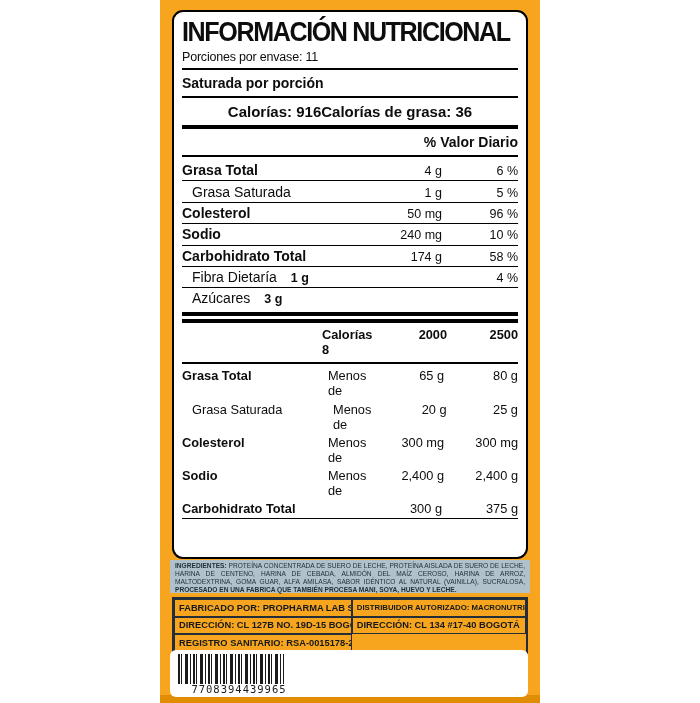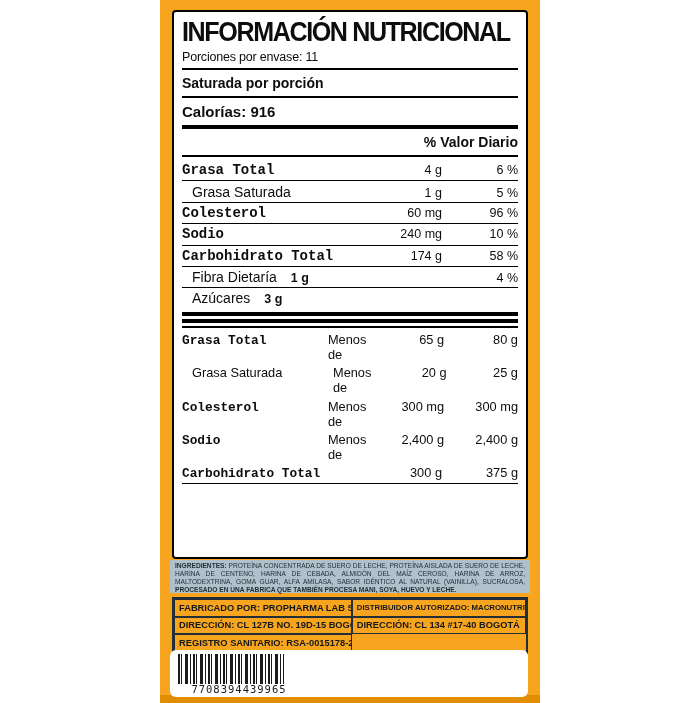--- a/index.html
+++ b/index.html
@@ -2,39 +2,39 @@
 <html><head>
 <meta charset="utf-8">
 <style>
   html,body{margin:0;padding:0;background:#fff;}
   .page{position:relative;width:700px;height:703px;background:#ffffff;overflow:hidden;
         font-family:"Liberation Sans", sans-serif;color:#0d0d0d;}
   .yellow-bg{position:absolute;left:160px;top:0;width:380px;height:703px;background:#f7a51e;}
   .bottom-strip{position:absolute;left:160px;top:695px;width:380px;height:8px;background:#e18d04;}
 
   .panel{position:absolute;left:172px;top:10px;width:356px;height:549px;background:#ffffff;
-         border:2px solid #000;border-radius:4px;box-sizing:border-box;padding:4px 8px 0 8px;overflow:hidden;}
+         border:2px solid #000;border-radius:11px;box-sizing:border-box;padding:4px 8px 0 8px;overflow:hidden;}
 
   .ttl{font-weight:bold;font-size:27px;letter-spacing:-1.5px;white-space:nowrap;
        transform:scaleX(0.93);transform-origin:left center;margin:1px 0 2px 0;}
   .serv{font-size:12.5px;line-height:15px;letter-spacing:-0.2px;}
   .s1{height:1px;background:#000;}
   .s2{height:2px;background:#000;margin:3px 0;}
   .s3{height:4px;background:#000;margin:3px 0;}
   .capp{font-weight:bold;font-size:14px;padding:2px 0;}
-  .calrow{display:flex;justify-content:flex-start;font-weight:bold;font-size:15px;padding:2px 0;}
+  .calrow{display:flex;justify-content:center;font-weight:bold;font-size:15px;padding:2px 0;}
   .dvhead{text-align:right;font-weight:bold;font-size:14px;padding:2px 0;}
 
   .nr{display:flex;align-items:baseline;font-size:14px;padding:2.2px 0;}
   .nr .lbl{white-space:nowrap;}
   .nr .inl{margin-left:14px;font-size:12.5px;font-weight:bold;}
   .nr .sp{flex:1;}
   .nr .amt{width:80px;text-align:right;font-size:12.5px;}
   .nr .dv{width:76px;text-align:right;font-size:12.5px;}
-  .bold{font-weight:bold;font-family:Liberation Mono, monospace;}
+  .bold{font-weight:bold;}
   .ind{padding-left:10px;}
 
   .dvr{display:flex;align-items:baseline;font-size:12.8px;padding:1.6px 0;}
   .dvr .l{width:150px;white-space:nowrap;}
   .dvr .q{flex:1;}
   .dvr .a{width:80px;text-align:right;}
   .dvr .b{width:76px;text-align:right;}
   .dvhr{font-weight:bold;}
   .gap{height:9px;}
 
@@ -73,20 +73,21 @@
     <div class="serv">Porciones por envase: 11</div>
     <div class="s2"></div>
     <div class="capp">Saturada por porción</div>
     <div class="s2"></div>
 
     <div class="calrow">
       <span>
         <span>Calorías:</span>
         <span>916</span>
       </span>
+      <span>Calorías de grasa: 36</span>
     </div>
     <div class="s3"></div>
     <div class="dvhead">% Valor Diario</div>
     <div class="s2"></div>
 
     <div class="nr">
       <span class="lbl bold">Grasa Total</span>
       <span class="sp"></span>
       <span class="amt">4 g</span>
       <span class="dv">6 %</span>
@@ -95,21 +96,21 @@
     <div class="nr">
       <span class="lbl ind">Grasa Saturada</span>
       <span class="sp"></span>
       <span class="amt">1 g</span>
       <span class="dv">5 %</span>
     </div>
     <div class="s1"></div>
     <div class="nr">
       <span class="lbl bold">Colesterol</span>
       <span class="sp"></span>
-      <span class="amt">60 mg</span>
+      <span class="amt">50 mg</span>
       <span class="dv">96 %</span>
     </div>
     <div class="s1"></div>
     <div class="nr">
       <span class="lbl bold">Sodio</span>
       <span class="sp"></span>
       <span class="amt">240 mg</span>
       <span class="dv">10 %</span>
     </div>
     <div class="s1"></div>
@@ -130,20 +131,26 @@
     <div class="nr">
       <span class="lbl ind">Azúcares</span>
       <span class="inl">3 g</span>
       <span class="sp"></span>
       <span class="dv"></span>
     </div>
     <div class="s3"></div>
 
     <div class="s3"></div>
 
+    <div class="dvr dvhr">
+      <span class="l"></span>
+      <span class="q">Calorías 8</span>
+      <span class="a">2000</span>
+      <span class="b">2500</span>
+    </div>
     <div class="s2"></div>
 
     <div class="dvr">
       <span class="l bold">Grasa Total</span>
       <span class="q">Menos de</span>
       <span class="a">65 g</span>
       <span class="b">80 g</span>
     </div>
     <div class="dvr">
       <span class="l ind">Grasa Saturada</span>

